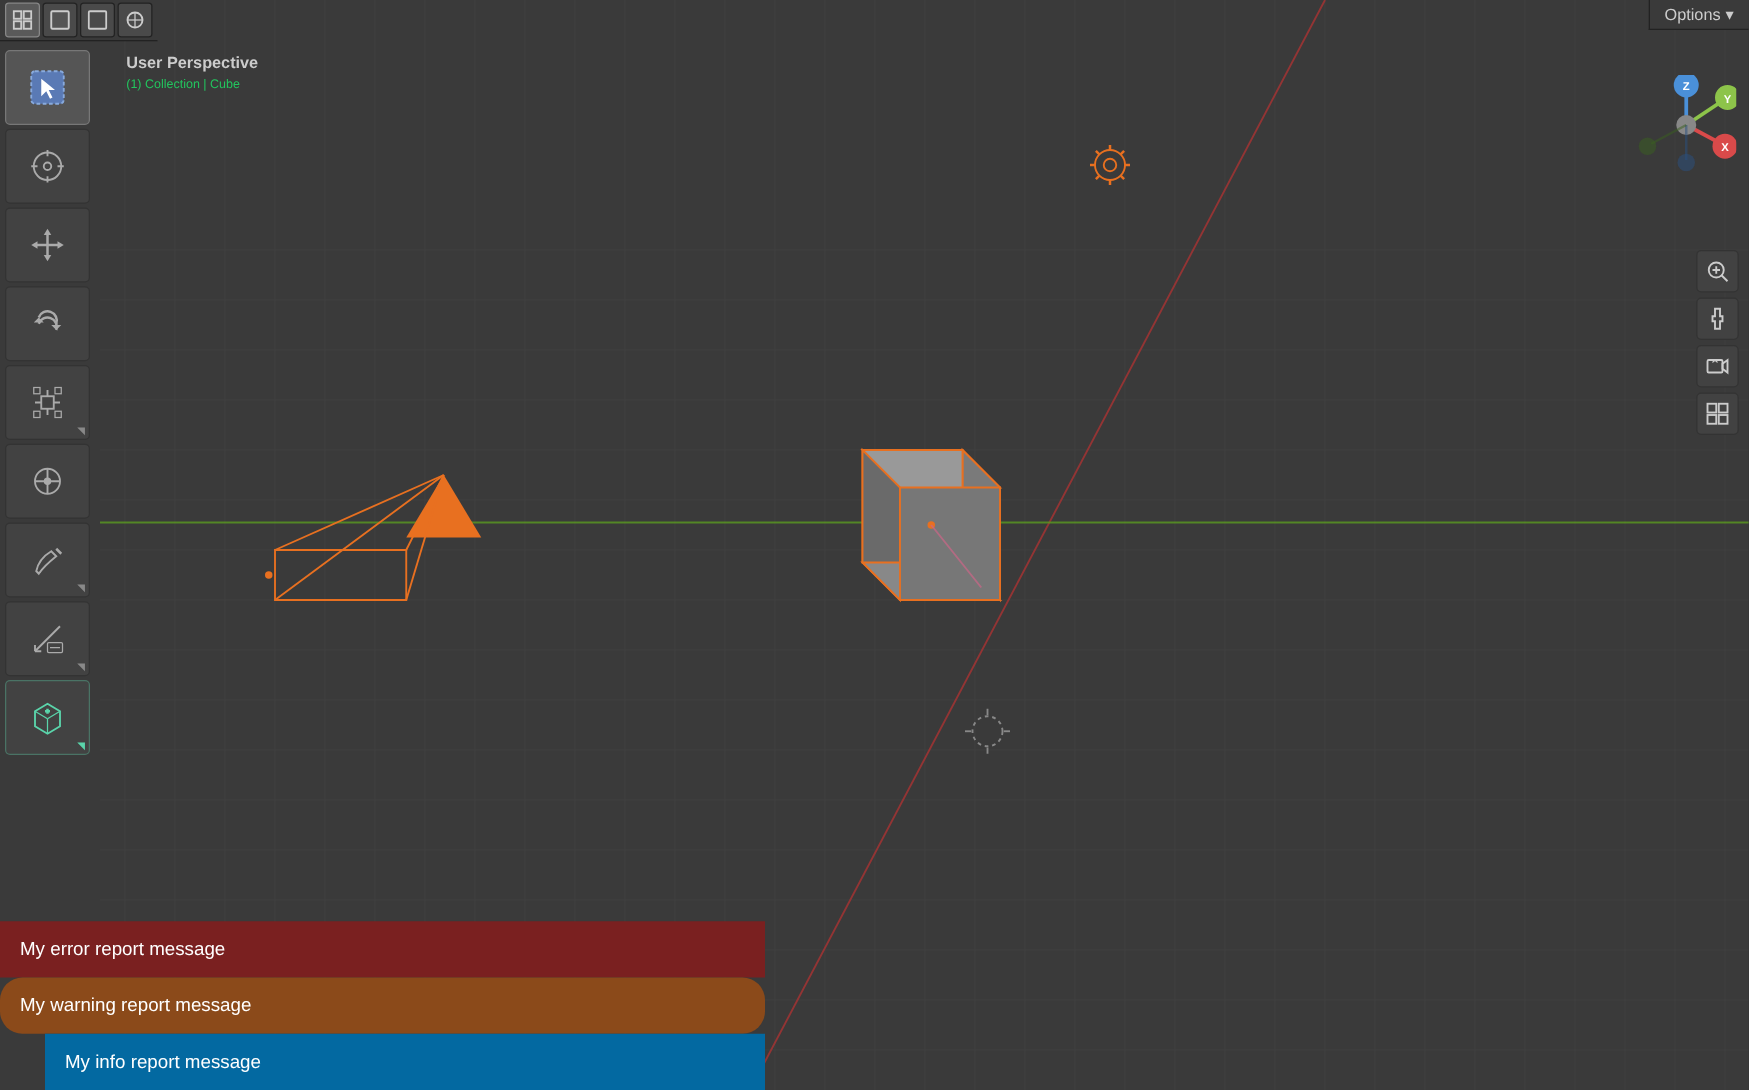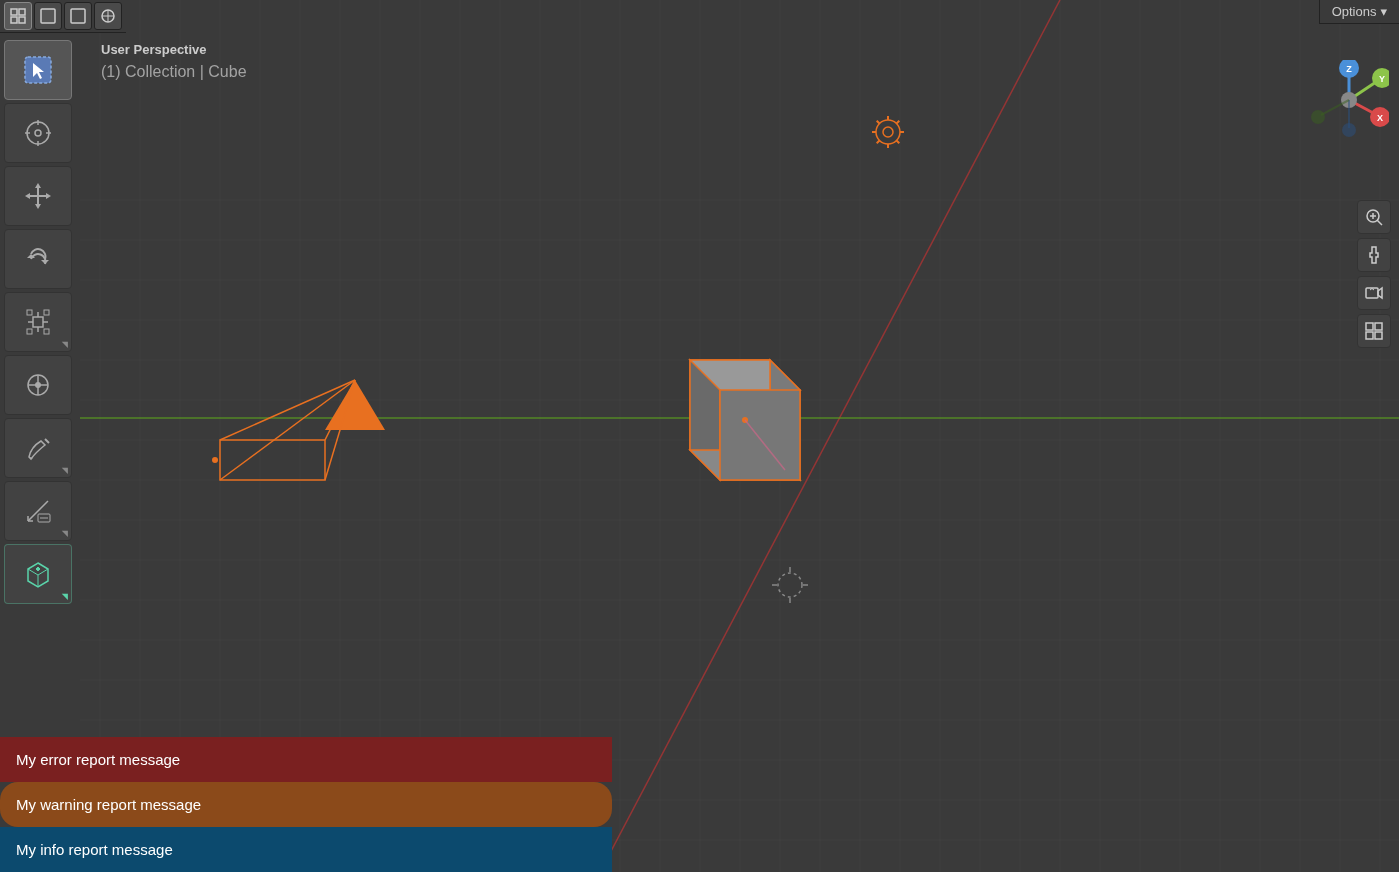--- a/index.html
+++ b/index.html
@@ -93,21 +93,21 @@
       top: 40px;
       left: 85px;
       z-index: 10;
       color: #ccc;
       font-size: 13px;
       line-height: 1.5;
       pointer-events: none;
       margin-left: 16px;
     }
     #viewport-label .main-label { font-weight: bold; }
-    #viewport-label .sub-label { font-size: 16px; color: #a3a3a3; }
+    #viewport-label .sub-label { font-size: 10px; color: #22c55e; }
 
     
     #options-btn {
       position: absolute;
       top: 0;
       right: 0;
       z-index: 20;
       background: #3a3a3a;
       border: none;
       border-left: 1px solid #222;
@@ -166,21 +166,21 @@
       flex-direction: column;
     }
     .notif {
       padding: 14px 16px;
       font-size: 15px;
       color: #fff;
       font-weight: 500;
     }
     .notif.error { background: #7a2020; }
     .notif.warning { background: #8b4a1a; border-radius: 18px; }
-    .notif.info { background: #0c4a6e; }
+    .notif.info { background: #0369a1; margin-left: 36px; }
   </style>
 </head>
 <body>
 
 <div id="viewport">
 
   <svg id="grid-canvas" viewBox="0 0 1399 872" xmlns="http://www.w3.org/2000/svg">
 
     <rect width="1399" height="872" fill="#3a3a3a"></rect>
 

